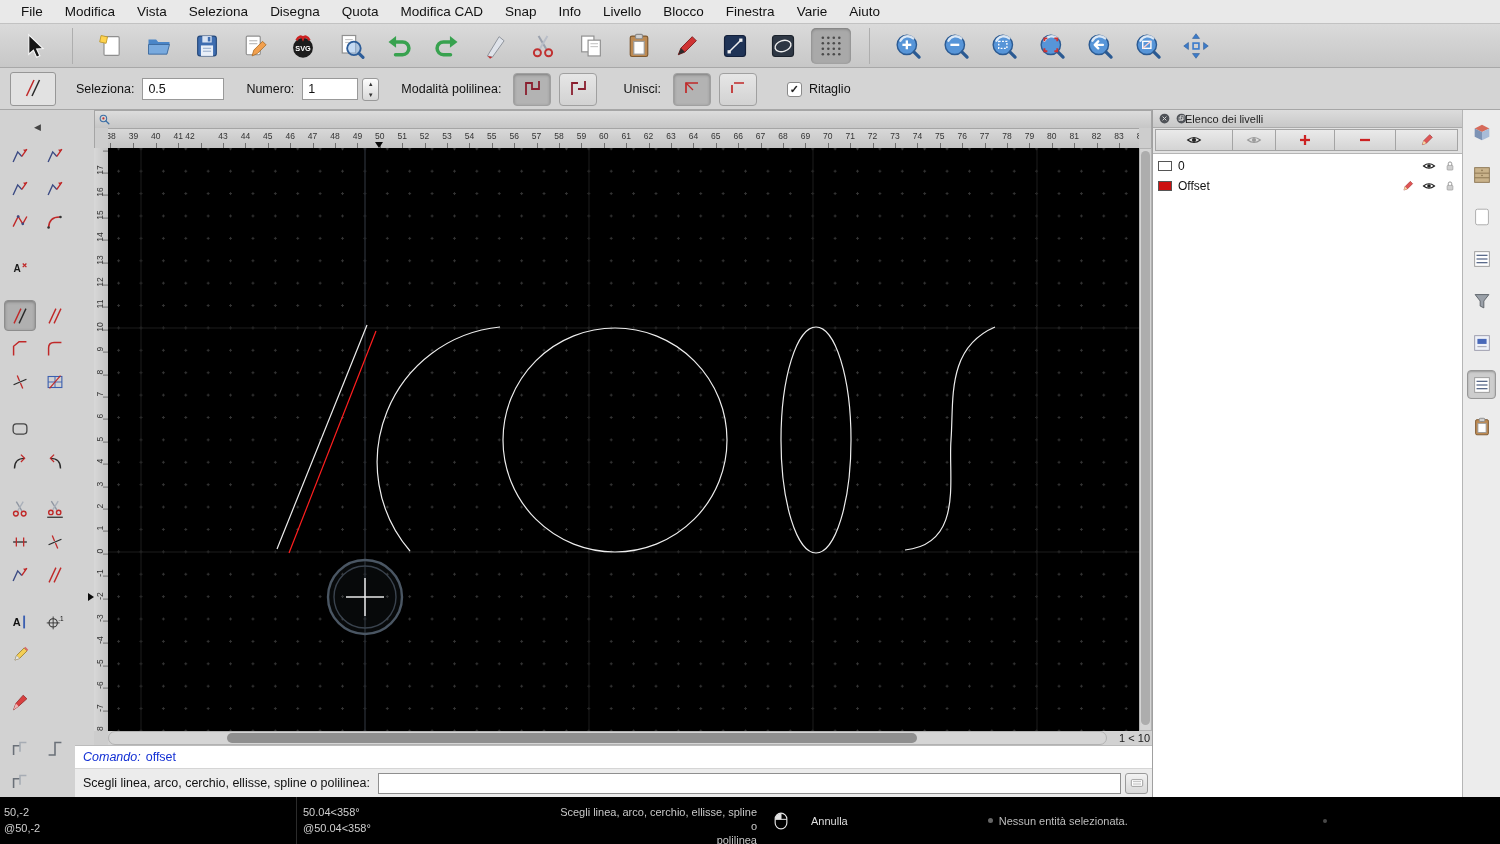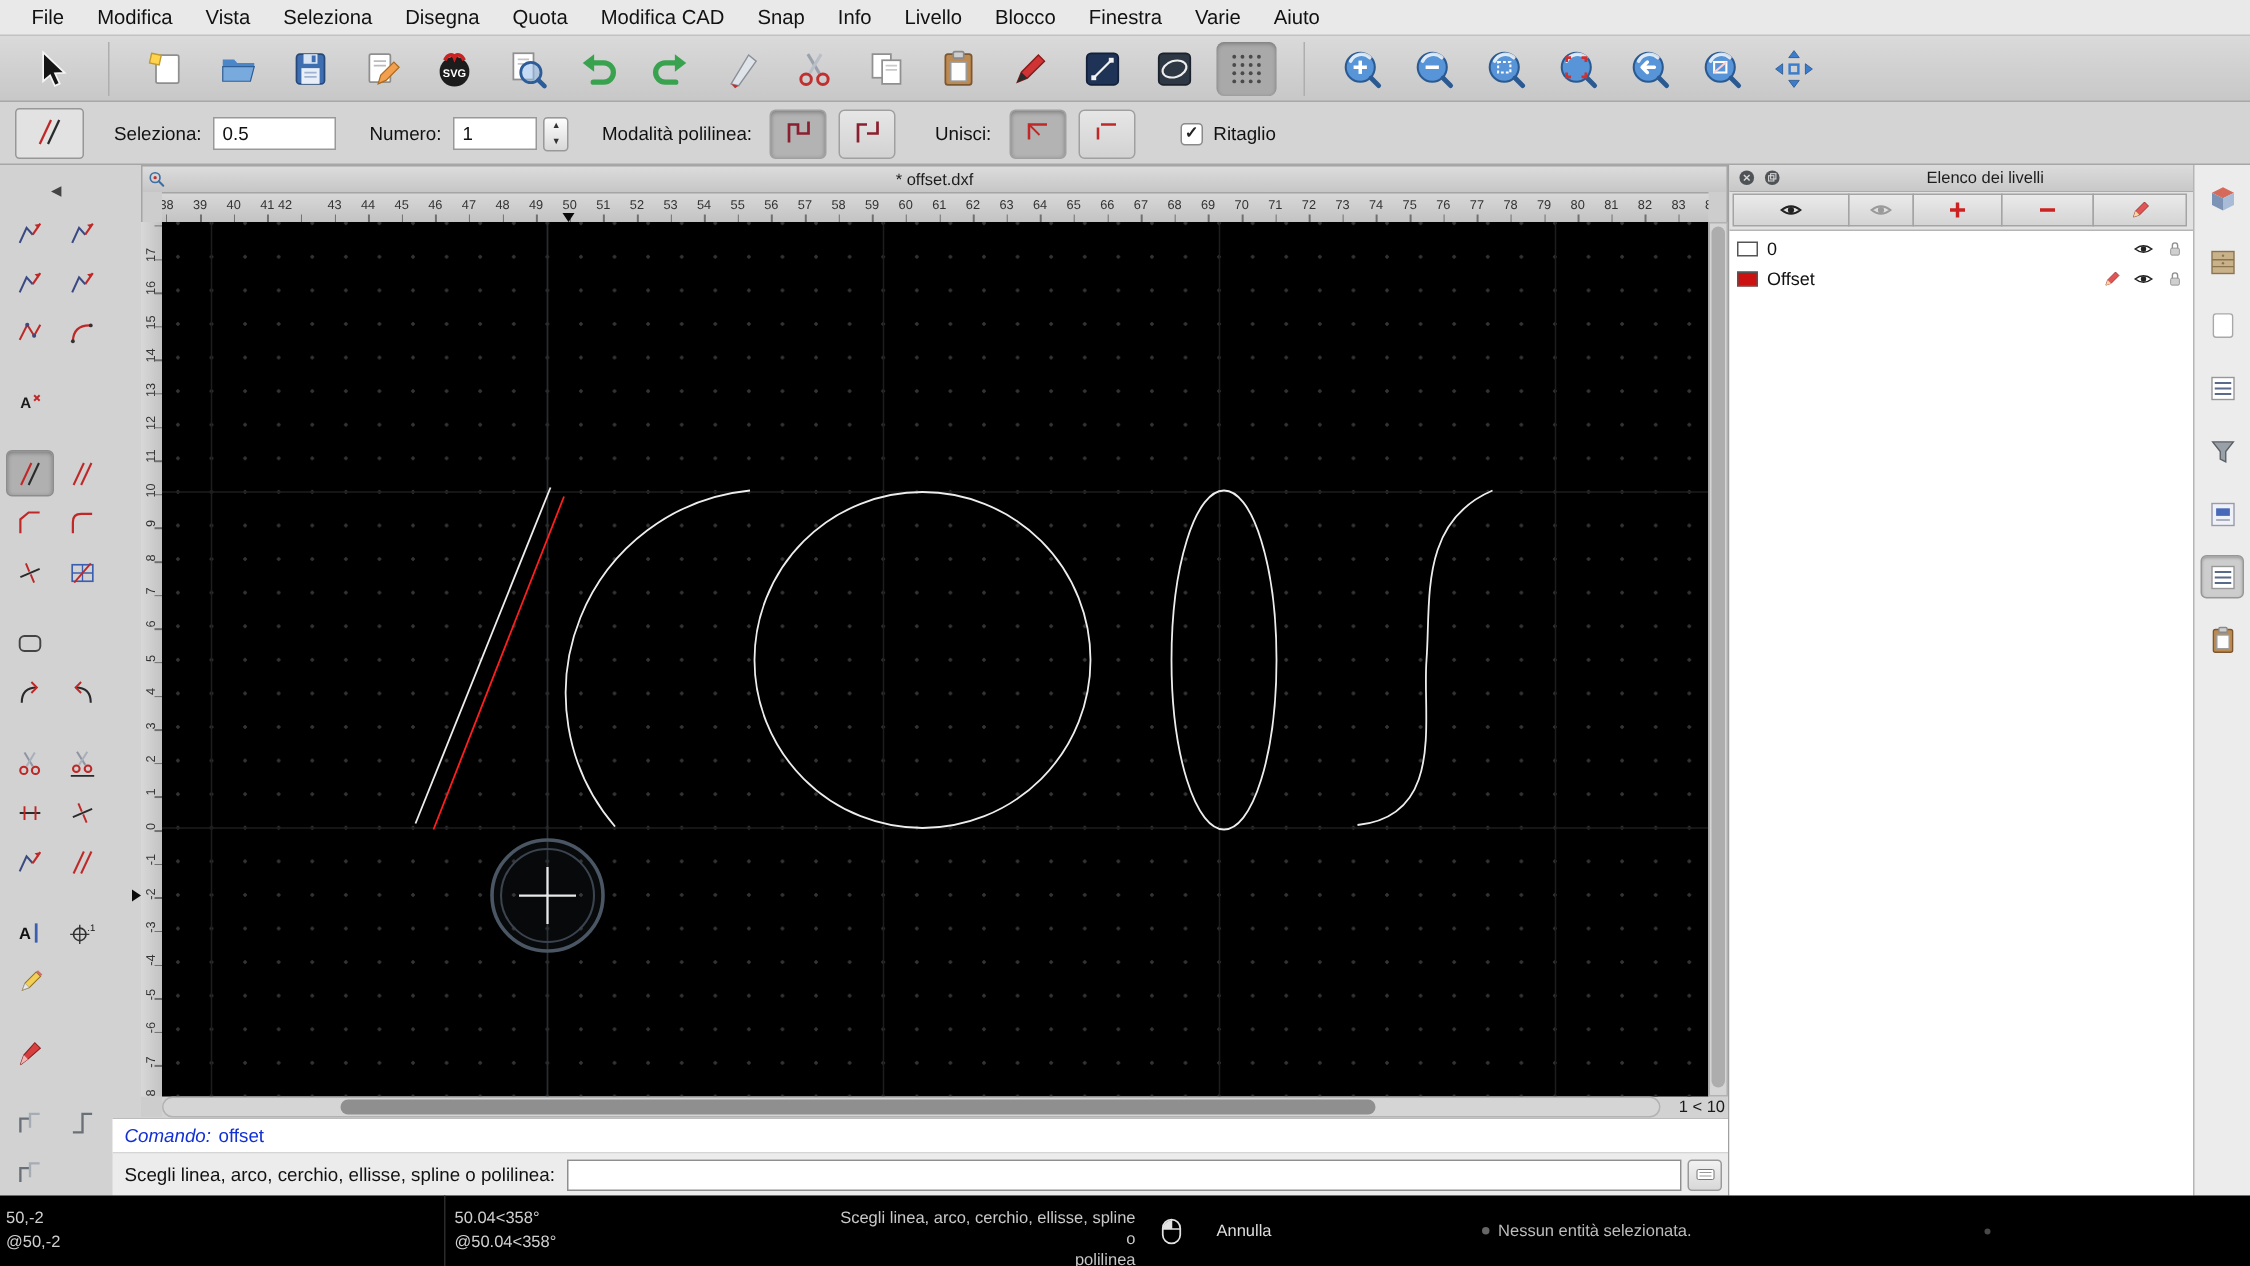--- a/index.html
+++ b/index.html
@@ -77,21 +77,21 @@
   .cmd-value{color:#1330d4;}
   .cmd-input-row{height:28px;background:#ececec;display:flex;align-items:center;padding:0 4px 0 8px;font-size:12.5px;color:#111;}
   .cmd-instr{margin-right:8px;white-space:nowrap;}
   .cmd-input{flex:1;height:21px;border:1px solid #8f8f8f;background:#fff;font-size:12.5px;padding:0 4px;font-family:"Liberation Sans",sans-serif;}
   .cmd-btn{width:23px;height:21px;border:1px solid #9a9a9a;border-radius:3px;background:linear-gradient(#f2f2f2,#d8d8d8);margin-left:4px;display:flex;align-items:center;justify-content:center;}
 
   
   .rpanel{width:310px;background:#fff;border-left:1px solid #a0a0a0;display:flex;flex-direction:column;}
   .rp-header{height:18px;background:linear-gradient(#dcdcdc,#c8c8c8);border-bottom:1px solid #ababab;display:flex;align-items:center;position:relative;padding-left:5px;}
   .rp-circle{width:13px;height:13px;margin-right:4px;display:flex;z-index:2;}
-  .rp-title{position:absolute;left:0;right:0;text-align:center;font-size:11px;color:#1d1d1d;margin-left:32px;}
+  .rp-title{position:absolute;left:0;right:0;font-size:11px;color:#1d1d1d;margin-left:32px;}
   .rp-toolbar{height:26px;display:flex;background:#e2e2e2;border-bottom:1px solid #b5b5b5;padding:1px 2px;}
   .rp-cell{height:22px;border:1px solid #a4a4a4;background:linear-gradient(#eaeaea,#d4d4d4);display:flex;align-items:center;justify-content:center;margin-right:-1px;}
   .layer-list{flex:1;background:#fff;padding-top:2px;}
   .layer-row{height:20px;display:flex;align-items:center;font-size:12px;color:#111;padding:0 5px;gap:6px;}
   .swatch{width:14px;height:10px;border:1px solid #555;flex:none;}
   .layer-name{flex:1;}
   .lyic{width:15px;height:15px;display:flex;align-items:center;justify-content:center;flex:none;}
 
   
   .rstrip{width:38px;background:#ececec;border-left:1px solid #b5b5b5;display:flex;flex-direction:column;align-items:center;padding-top:8px;gap:13px;}
@@ -590,21 +590,20 @@
       <div class="row">
         <div class="spacer19"></div>
         <div class="doc-titlebar">
           <span class="tb-zoom" id="titleZoomIcon">
               <svg width="13" height="13" viewBox="0 0 24 24">
                 <circle cx="10" cy="10" r="6" fill="none" stroke="#3a6ea5" stroke-width="2"></circle>
                 <line x1="14.5" y1="14.5" x2="20" y2="20" stroke="#3a6ea5" stroke-width="2.5" stroke-linecap="round"></line>
                 <circle cx="10" cy="10" r="2" fill="#c03030"></circle>
               </svg>
             </span>
-          <span class="doc-title">* offset.dxf</span>
         </div>
       </div>
       <div class="row">
         <div class="spacer19"></div>
         <div class="ruler-corner"></div>
         <div class="h-ruler" id="hruler">
           <div class="h-marker" id="hmarker" style="left: 267px;"></div>
         <span class="hr-num" style="left: -6px;">38</span>
             <span class="hr-num" style="left: 16.4px;">39</span>
             <span class="hr-num" style="left: 38.8px;">40</span>

